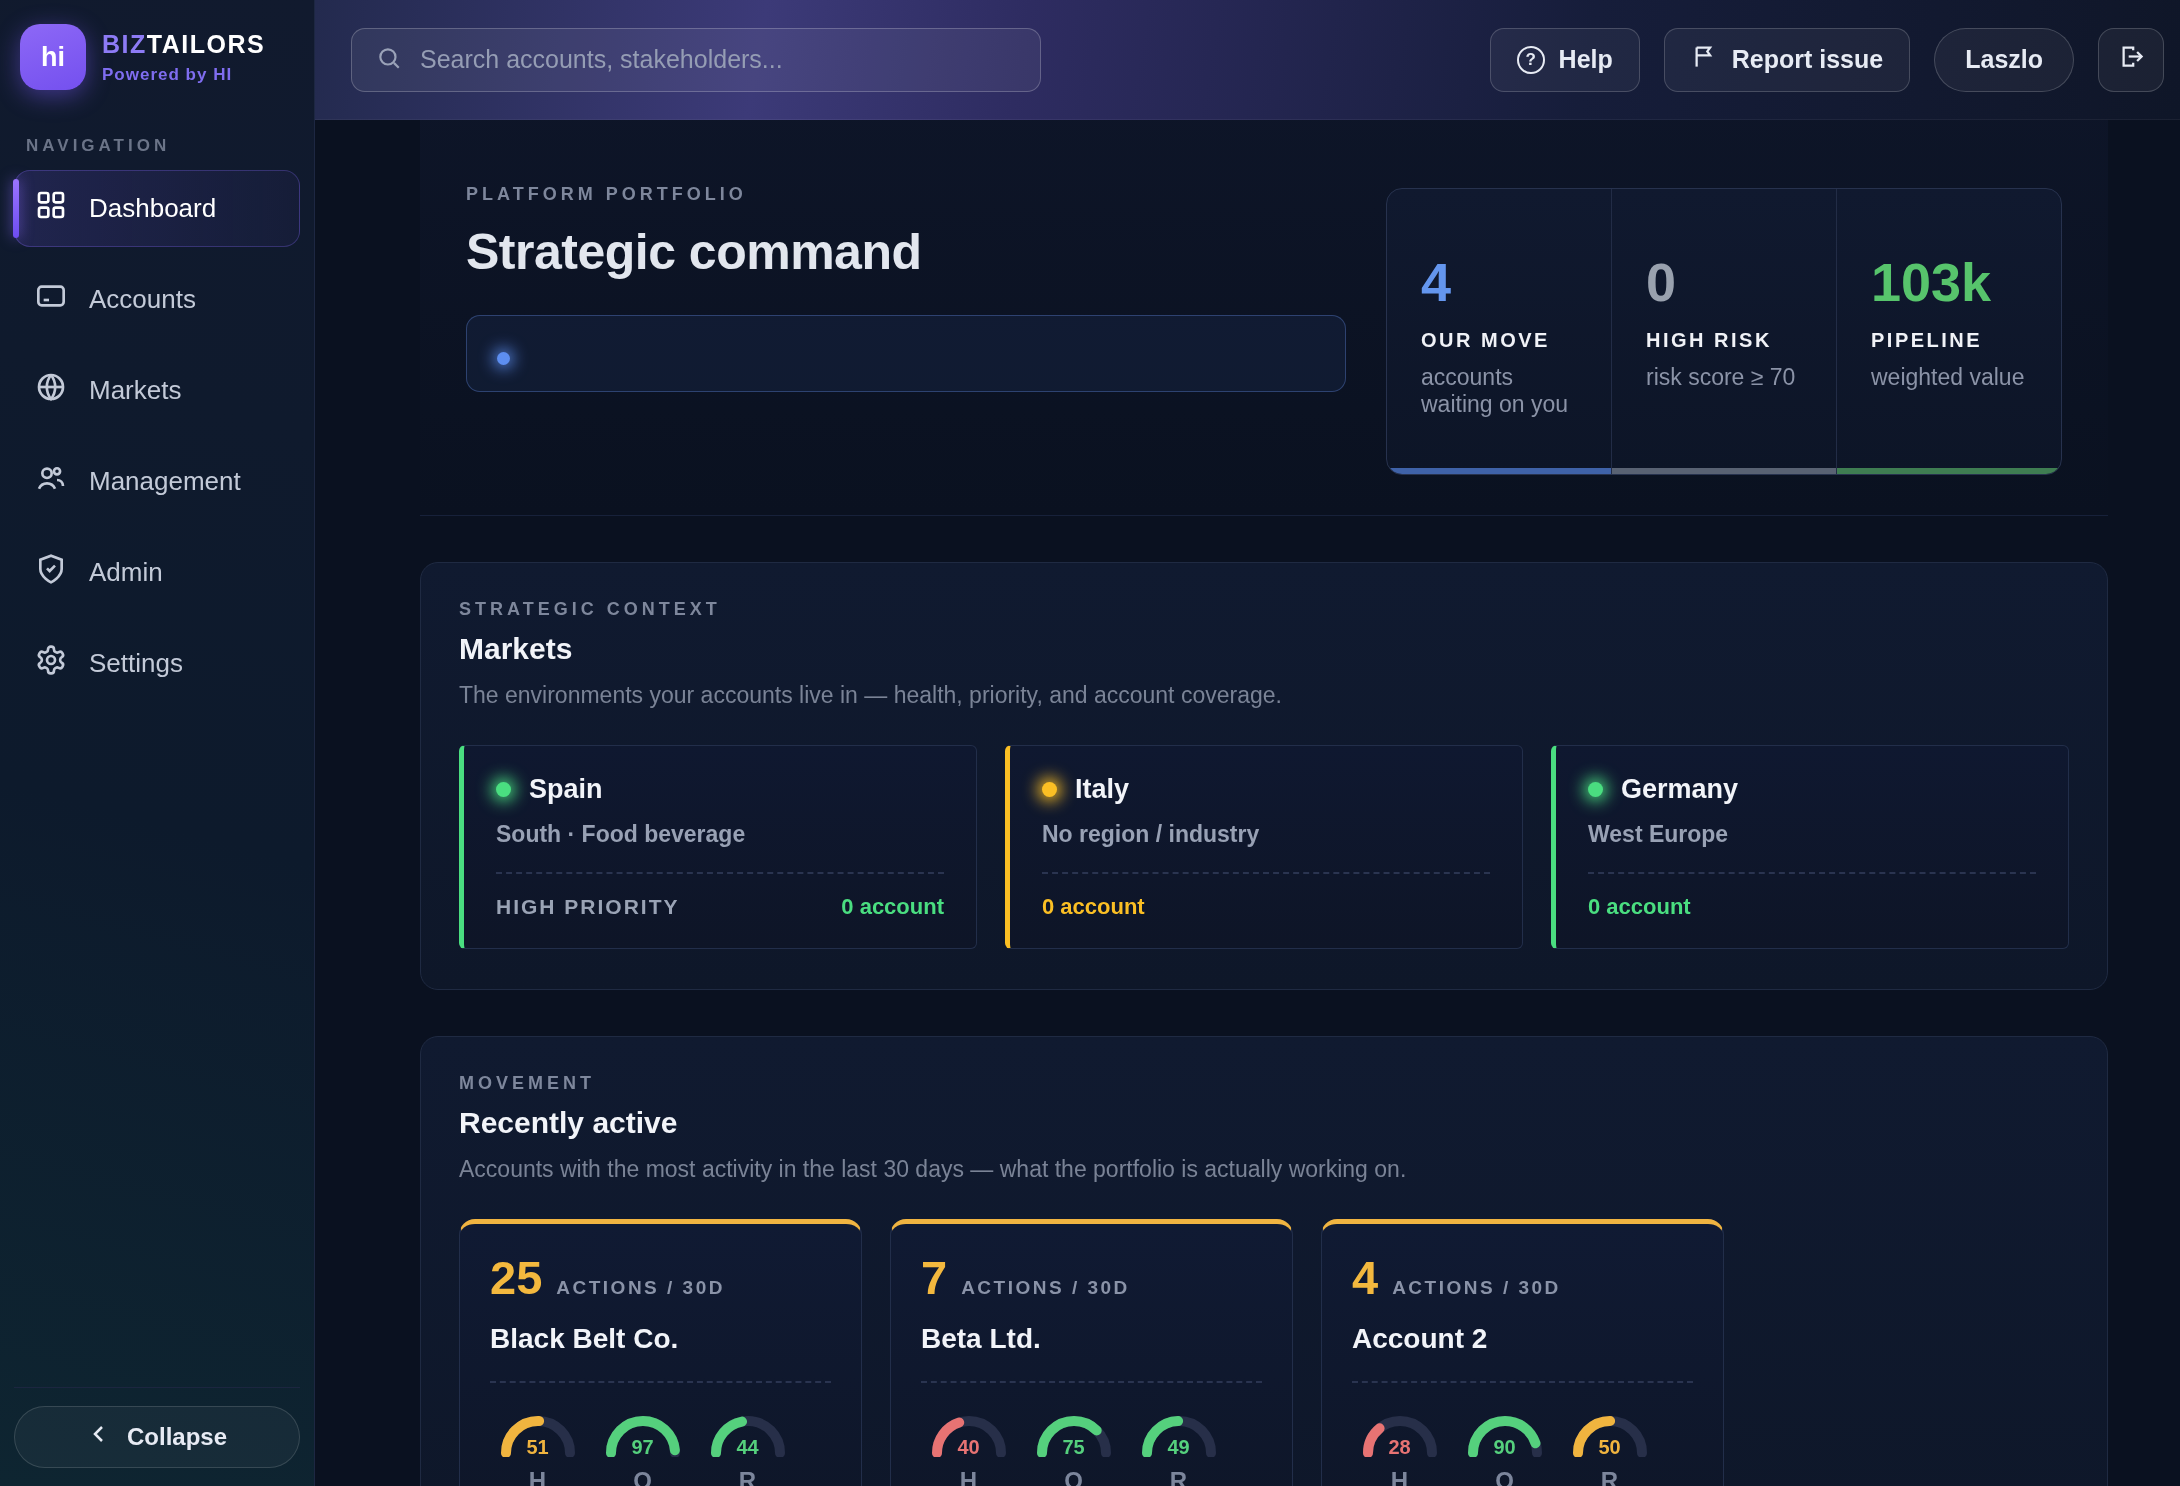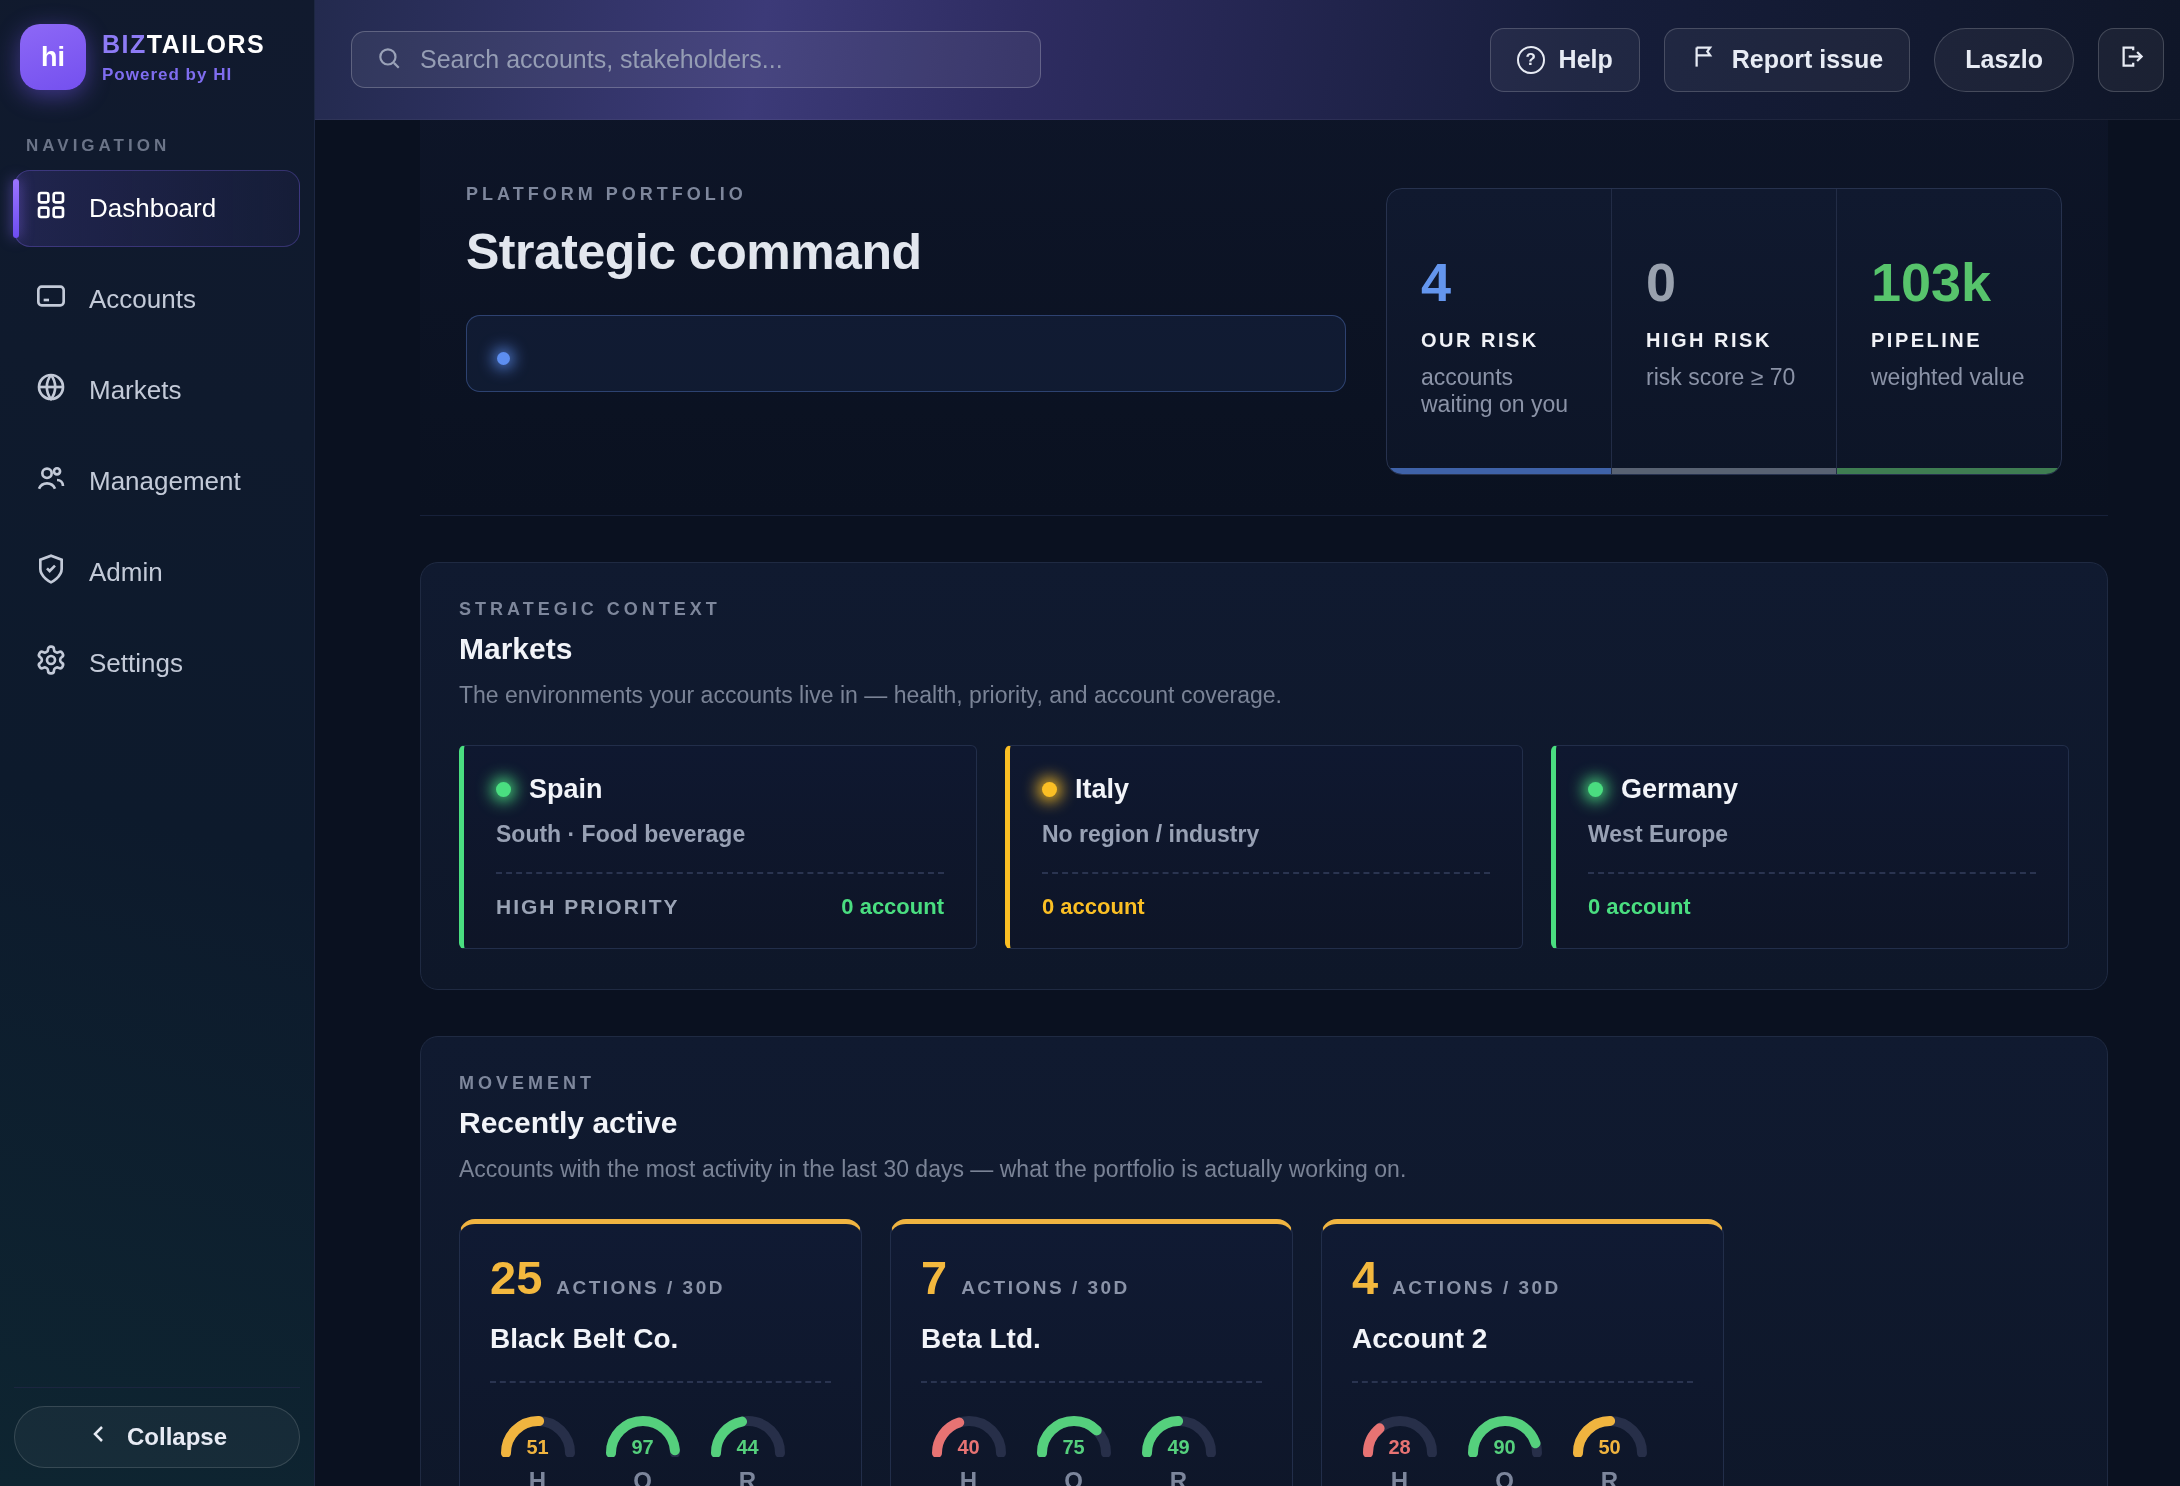--- a/index.html
+++ b/index.html
@@ -61,21 +61,21 @@
   .collapse-btn svg { width:24px; height:24px; }
 
   
   .topbar {
     grid-column:2; grid-row:1;
     background:linear-gradient(100deg,#232a4e 0%,#3c3a78 24%,#2e2c61 38%,#161d3a 68%,#0f1628 100%);
     border-bottom:1px solid rgba(255,255,255,.05);
     display:flex; align-items:center; padding:0 16px 0 36px; gap:24px;
   }
   .search-box {
-    width:690px; height:57px; border-radius:14px;
+    width:690px; height:64px; border-radius:14px;
     border:1px solid rgba(255,255,255,.22); background:rgba(255,255,255,.06);
     display:flex; align-items:center; gap:18px; padding:0 24px;
   }
   .search-box svg { width:26px; height:26px; color:#9aa2b8; flex:none; }
   .search-box input {
     background:transparent; border:none; outline:none; flex:1;
     color:#e7ebf4; font-size:25px; font-family:inherit;
   }
   .search-box input::placeholder { color:#959db4; }
   .topbar-spacer { flex:1; }
@@ -303,21 +303,21 @@
       <div class="eyebrow">PLATFORM PORTFOLIO</div>
       <div class="hero-title">Strategic command</div>
       <div class="insight-box">
         <span class="insight-dot"></span>
       </div>
     </div>
 
     <div class="stats-card">
       <div class="stat-cell">
         <div class="stat-value" style="color: rgb(100, 150, 238);">4</div>
-        <div class="stat-label">OUR RISK</div>
+        <div class="stat-label">OUR MOVE</div>
         <div class="stat-sub">accounts waiting on you</div>
         <div class="stat-accent" style="background: rgb(63, 98, 168);"></div>
       </div>
       <div class="stat-cell">
         <div class="stat-value" style="color: rgb(153, 161, 174);">0</div>
         <div class="stat-label">HIGH RISK</div>
         <div class="stat-sub">risk score ≥ 70</div>
         <div class="stat-accent" style="background: rgb(89, 98, 115);"></div>
       </div>
       <div class="stat-cell">

